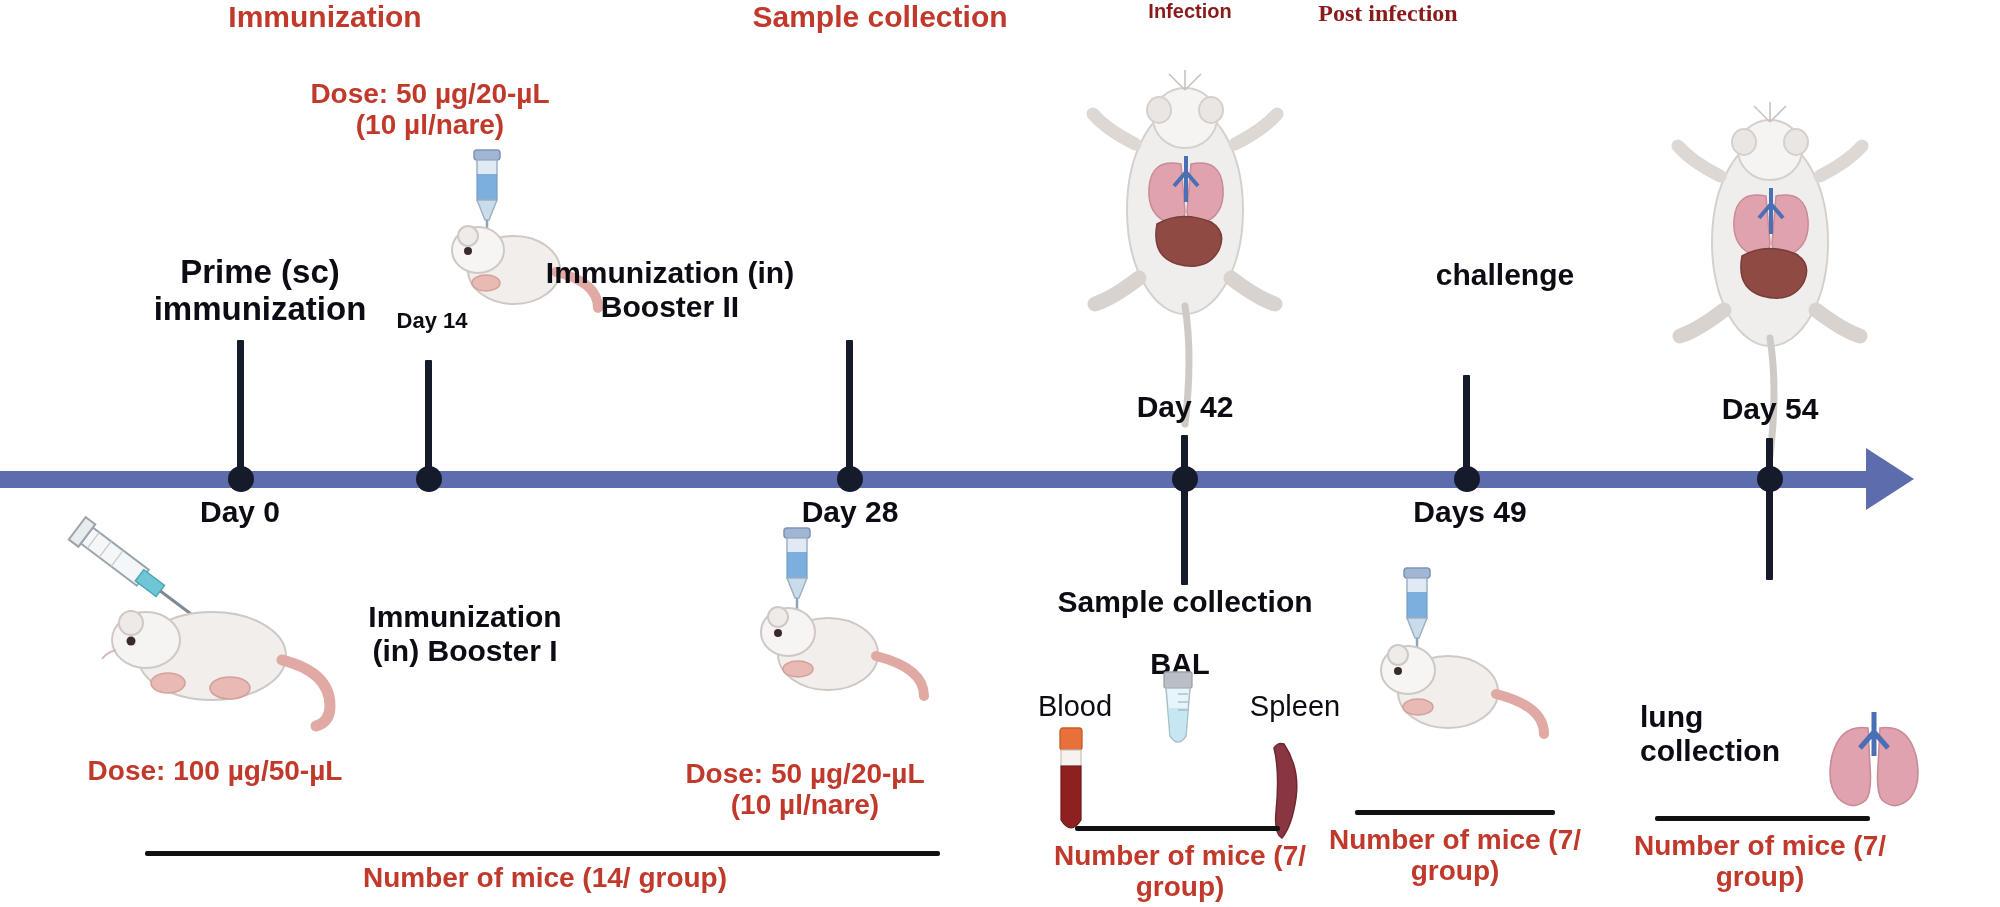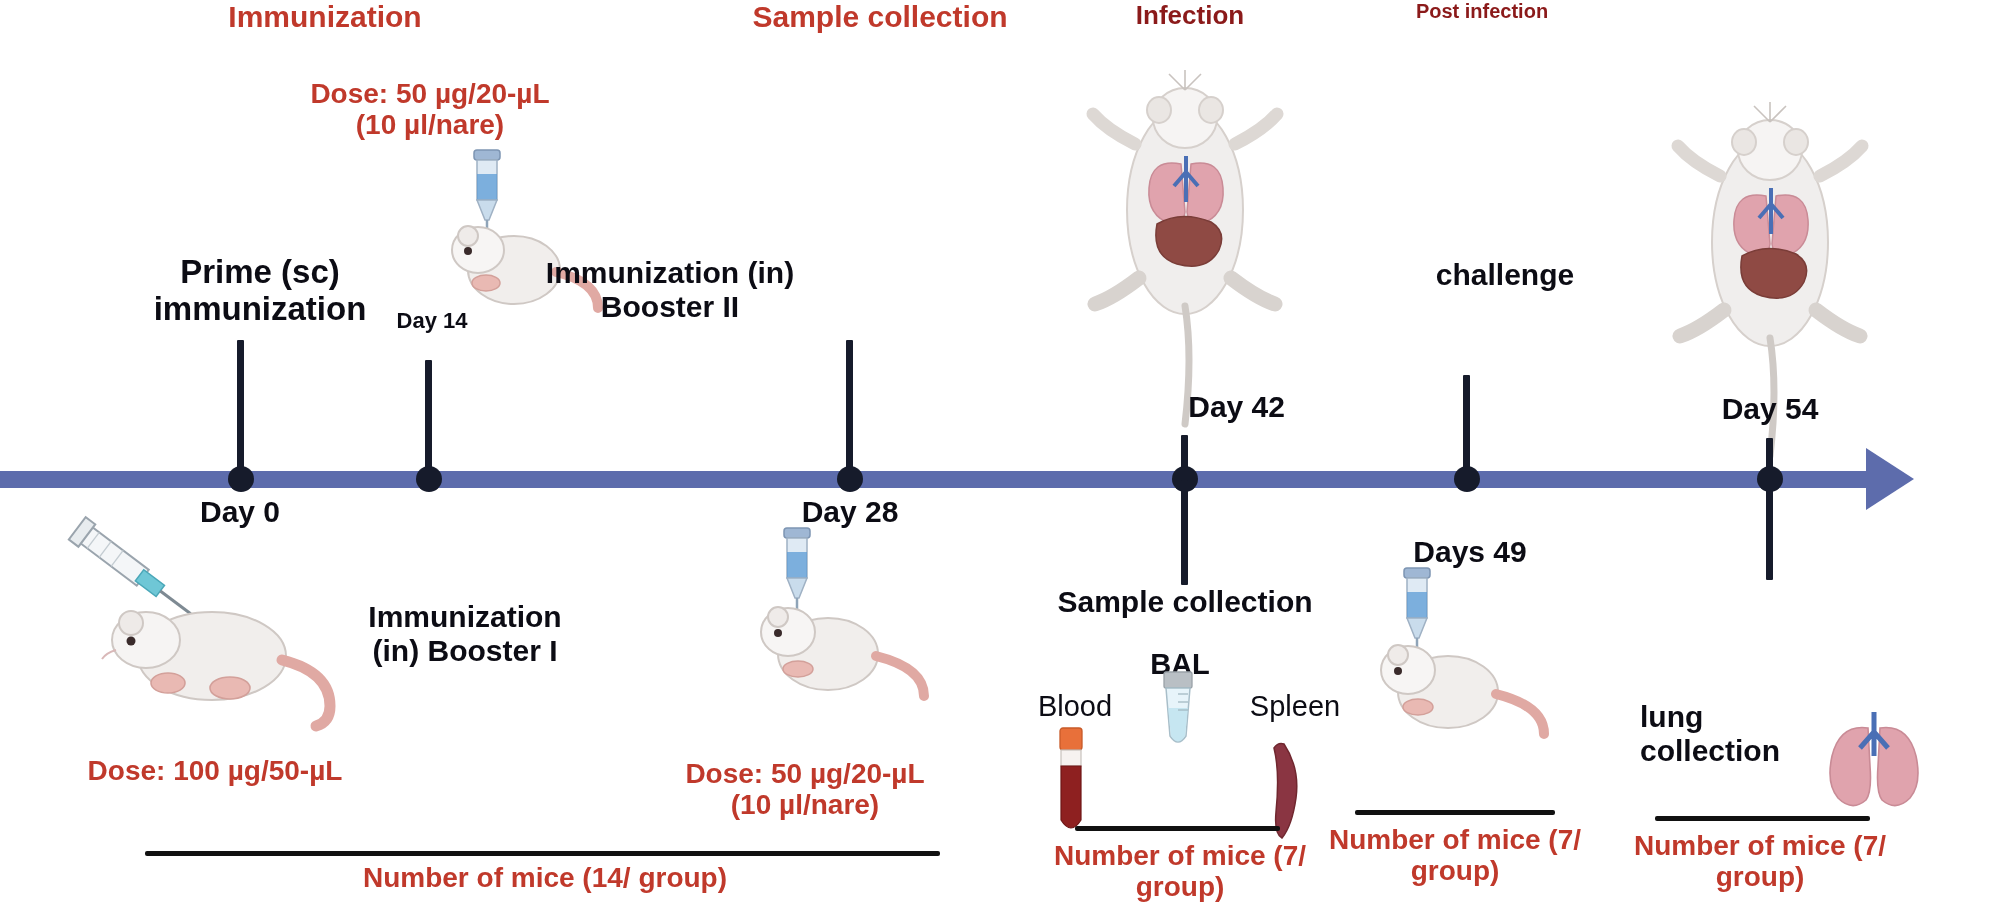--- a/index.html
+++ b/index.html
@@ -22,23 +22,23 @@
 </style>
 </head>
 <body>
 
 <div id="stage">
 
   <div class="abs ctr red" style="left:180px;top:0px;width:290px;font-size:30px;">Immunization</div>
 
   <div class="abs ctr red" style="left:720px;top:0px;width:320px;font-size:30px;">Sample collection</div>
 
-  <div class="abs ctr darkred" style="left:1030px;top:0px;width:320px;font-size:26px;">Infection</div>
-
-  <div class="abs ctr darkred" style="left:1322px;top:0px;width:320px;font-size:20px;">Post infection</div>
+  <div class="abs ctr darkred" style="left:1030px;top:0px;width:320px;font-size:20px;">Infection</div>
+
+  <div class="abs ctr darkred" style="left:1228px;top:0px;width:320px;font-size:24px;font-family:Liberation Serif, serif;">Post infection</div>
 
   <div class="axis" style="left:0px;top:471px;width:1870px;"></div>
   <div class="arrowhead" style="left:1866px;top:448px;"></div>
 
   <div class="abs ctr blk lbl" style="left:110px;top:254px;width:300px;font-size:33px;">
     <div>Prime (sc)</div>
     <div>immunization</div>
   </div>
   <div class="stem" style="left:237px;top:340px;height:140px;"></div>
   <div class="dot" style="left:228px;top:466px;"></div>
@@ -135,21 +135,21 @@
     <path d="M136 218 q26 20 44 26" stroke="#d8d3cf" stroke-width="15" fill="none" stroke-linecap="round"></path>
     <path d="M90 246 q8 50 0 118" stroke="#cfcac6" stroke-width="7" fill="none" stroke-linecap="round"></path>
 
     <path d="M86 104 q-30 -6 -32 24 q-2 28 22 36 q12 2 14 -12 z" fill="#e0a3ad" stroke="#c98b96" stroke-width="1.5"></path>
     <path d="M96 104 q30 -6 32 24 q2 28 -22 36 q-12 2 -14 -12 z" fill="#e0a3ad" stroke="#c98b96" stroke-width="1.5"></path>
     <path d="M91 96 l0 46 M91 112 l-12 14 M91 112 l12 14" stroke="#4a6fb5" stroke-width="4" fill="none"></path>
 
     <path d="M62 164 q-6 32 20 40 q30 8 42 -14 q8 -18 -8 -28 q-30 -12 -54 2 z" fill="#8f4a44" stroke="#7a3d38" stroke-width="1.5"></path>
   </svg>
 
-  <div class="abs ctr blk" style="left:1085px;top:390px;width:200px;font-size:30px;text-align:right;">Day 42</div>
+  <div class="abs ctr blk" style="left:1085px;top:390px;width:200px;font-size:30px;">Day 42</div>
   <div class="stem" style="left:1181px;top:435px;height:42px;"></div>
   <div class="dot" style="left:1172px;top:466px;"></div>
   <div class="stem" style="left:1181px;top:480px;height:105px;"></div>
 
   <div class="abs ctr blk" style="left:1040px;top:585px;width:290px;font-size:30px;">Sample collection</div>
 
   <div class="abs ctr reg" style="left:1105px;top:648px;width:150px;font-size:29px;font-weight:bold;">BAL</div>
   <div class="abs ctr reg" style="left:1010px;top:690px;width:130px;font-size:29px;">Blood</div>
   <div class="abs ctr reg" style="left:1220px;top:690px;width:150px;font-size:29px;">Spleen</div>
 
@@ -176,21 +176,21 @@
   <div class="abs ctr red lbl" style="left:1035px;top:840px;width:290px;font-size:28px;">
     <div>Number of mice (7/</div>
     <div>group)</div>
   </div>
 
   <div class="abs ctr blk lbl" style="left:1320px;top:258px;width:370px;font-size:30px;">
     <div>challenge</div>
   </div>
   <div class="stem" style="left:1463px;top:375px;height:102px;"></div>
   <div class="dot" style="left:1454px;top:466px;"></div>
-  <div class="abs ctr blk" style="left:1370px;top:495px;width:200px;font-size:30px;margin-top:40px;">Days 49</div>
+  <div class="abs ctr blk" style="left:1370px;top:495px;width:200px;font-size:30px;">Days 49</div>
 
   <svg class="abs" style="left:1360px;top:568px;" width="230" height="180">
     <rect x="44" y="0" width="26" height="10" rx="3" fill="#9fb7d4" stroke="#7d95b3" stroke-width="1.5"></rect>
     <rect x="47" y="10" width="20" height="40" fill="#dfeaf4" stroke="#9fb1c4" stroke-width="1.5"></rect>
     <rect x="47" y="24" width="20" height="26" fill="#5b9bd5" opacity="0.75"></rect>
     <path d="M47 50 L67 50 L59 70 L55 70 Z" fill="#c9dcec" stroke="#9fb1c4" stroke-width="1.5"></path>
     <line x1="57" y1="70" x2="57" y2="82" stroke="#8fa4b8" stroke-width="2.5"></line>
     <ellipse cx="88" cy="124" rx="50" ry="36" fill="#f1eeec" stroke="#cfc8c4" stroke-width="2"></ellipse>
     <ellipse cx="48" cy="102" rx="27" ry="24" fill="#f7f5f4" stroke="#cfc8c4" stroke-width="2"></ellipse>
     <ellipse cx="38" cy="87" rx="10" ry="10" fill="#efebe9" stroke="#cfc8c4" stroke-width="2"></ellipse>

